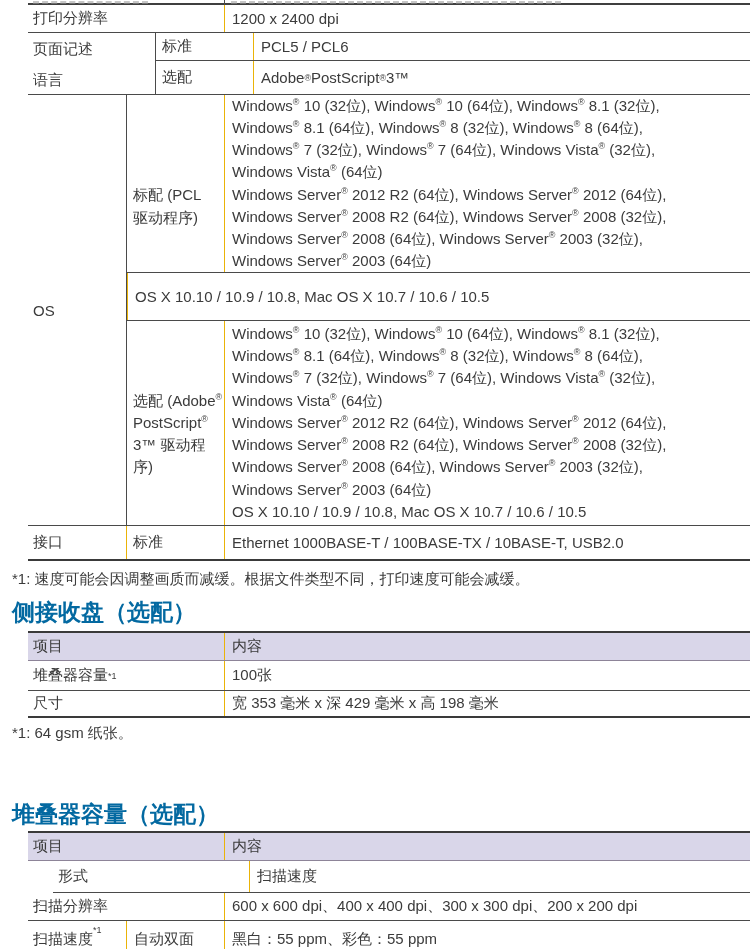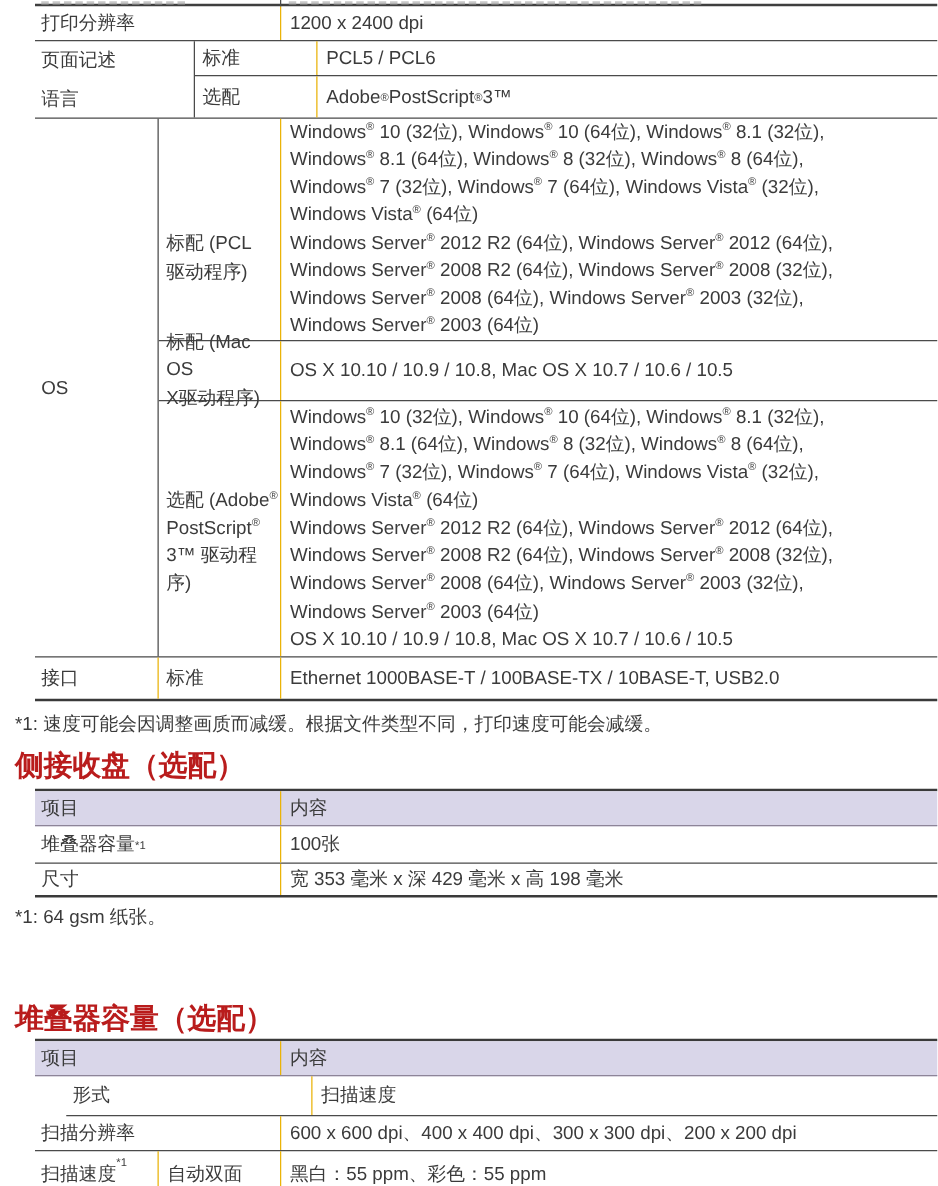--- a/index.html
+++ b/index.html
@@ -44,21 +44,21 @@
   .g-os .r-ps  { height:204px; border-bottom:none; }
   .drv-label { line-height:20px; align-self:stretch; display:flex; align-items:center; }
   .r-pcl .drv-label > div { padding-top:46px; }
   .r-ps  .drv-label > div { padding-top:22px; }
   .r-if { height:35px; border-bottom:2px solid #3a3a3a; }
 
   
   .footnote { position:absolute; left:12px; font-size:15px; }
   .f1 { top:570px; }
   .f2 { top:724px; }
-  .sec-title { position:absolute; left:12px; font-size:23px; font-weight:700; color:#b91c1c; }
+  .sec-title { position:absolute; left:12px; font-size:23px; font-weight:700; color:#0369a1; }
   .title2 { top:597px; }
   .title3 { top:799px; }
 
   
   .t2 { top:631px; border-top:2px solid #3a3a3a; }
   .t3 { top:831px; border-top:2px solid #3a3a3a; }
   .hrow { height:28px; background:#d9d6e9; border-bottom:1px solid #8d8498; }
   .t2 .r-cap { height:30px; }
   .t2 .r-dim { height:27px; border-bottom:2px solid #3a3a3a; }
   .t3 .r-type { height:32px;margin-left:25px; }
@@ -103,23 +103,20 @@
       <div class="gright">
         <div class="row r-pcl">
           <div class="cell w2 drv-label">
             <div class="lines">标配 (PCL<br>驱动程序)</div>
           </div>
           <div class="cell wval vdiv">
             <div class="lines">Windows<sup>®</sup> 10 (32位), Windows<sup>®</sup> 10 (64位), Windows<sup>®</sup> 8.1 (32位),<br>Windows<sup>®</sup> 8.1 (64位), Windows<sup>®</sup> 8 (32位), Windows<sup>®</sup> 8 (64位),<br>Windows<sup>®</sup> 7 (32位), Windows<sup>®</sup> 7 (64位), Windows Vista<sup>®</sup> (32位),<br>Windows Vista<sup>®</sup> (64位)<br>Windows Server<sup>®</sup> 2012 R2 (64位), Windows Server<sup>®</sup> 2012 (64位),<br>Windows Server<sup>®</sup> 2008 R2 (64位), Windows Server<sup>®</sup> 2008 (32位),<br>Windows Server<sup>®</sup> 2008 (64位), Windows Server<sup>®</sup> 2003 (32位),<br>Windows Server<sup>®</sup> 2003 (64位)</div>
           </div>
         </div>
         <div class="row r-mac">
-          <div class="cell w2 drv-label">
-            <div class="lines">标配 (Mac OS<br>X驱动程序)</div>
-          </div>
           <div class="cell wval vdiv">OS X 10.10 / 10.9 / 10.8,  Mac OS X 10.7 / 10.6 / 10.5</div>
         </div>
         <div class="row r-ps">
           <div class="cell w2 drv-label">
             <div class="lines">选配 (Adobe<sup>®</sup><br>PostScript<sup>®</sup><br>3™ 驱动程序)</div>
           </div>
           <div class="cell wval vdiv">
             <div class="lines">Windows<sup>®</sup> 10 (32位), Windows<sup>®</sup> 10 (64位), Windows<sup>®</sup> 8.1 (32位),<br>Windows<sup>®</sup> 8.1 (64位), Windows<sup>®</sup> 8 (32位), Windows<sup>®</sup> 8 (64位),<br>Windows<sup>®</sup> 7 (32位), Windows<sup>®</sup> 7 (64位), Windows Vista<sup>®</sup> (32位),<br>Windows Vista<sup>®</sup> (64位)<br>Windows Server<sup>®</sup> 2012 R2 (64位), Windows Server<sup>®</sup> 2012 (64位),<br>Windows Server<sup>®</sup> 2008 R2 (64位), Windows Server<sup>®</sup> 2008 (32位),<br>Windows Server<sup>®</sup> 2008 (64位), Windows Server<sup>®</sup> 2003 (32位),<br>Windows Server<sup>®</sup> 2003 (64位)<br>OS X 10.10 / 10.9 / 10.8,  Mac OS X 10.7 / 10.6 / 10.5</div>
           </div>
         </div>

